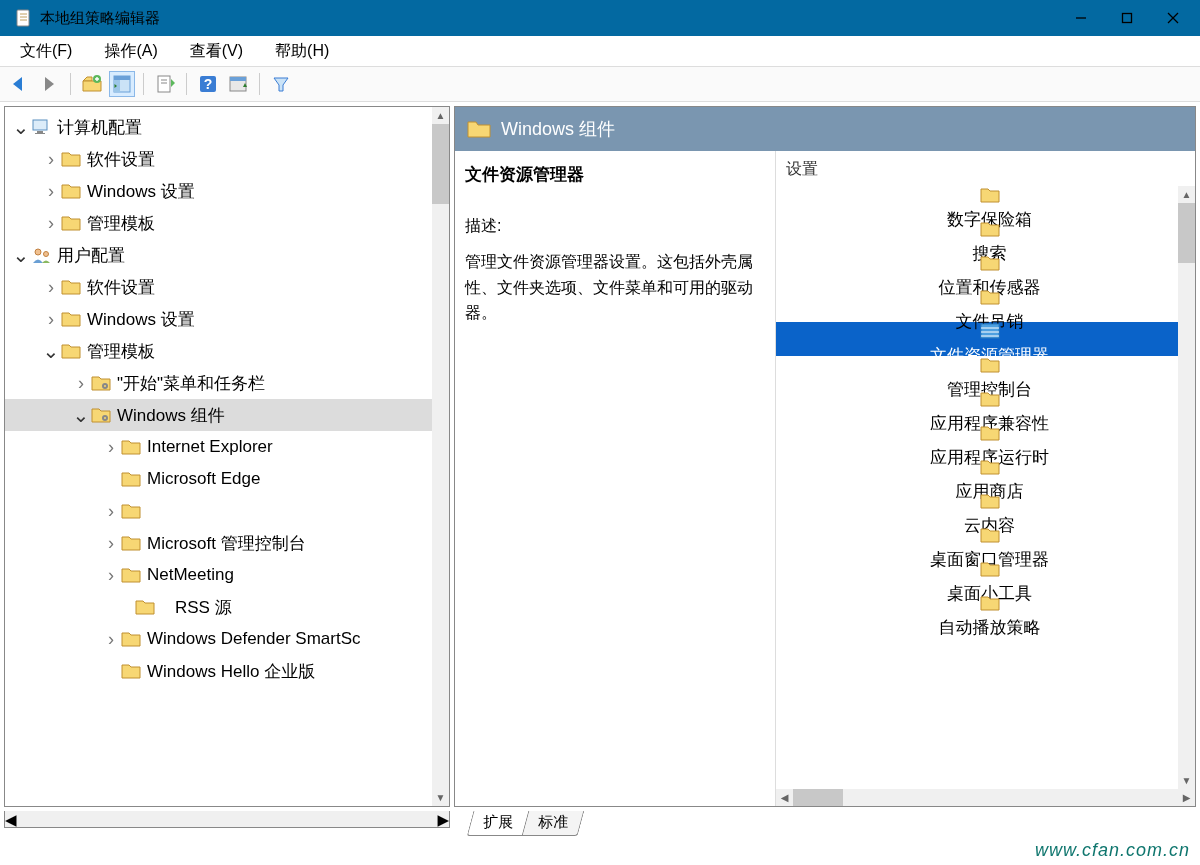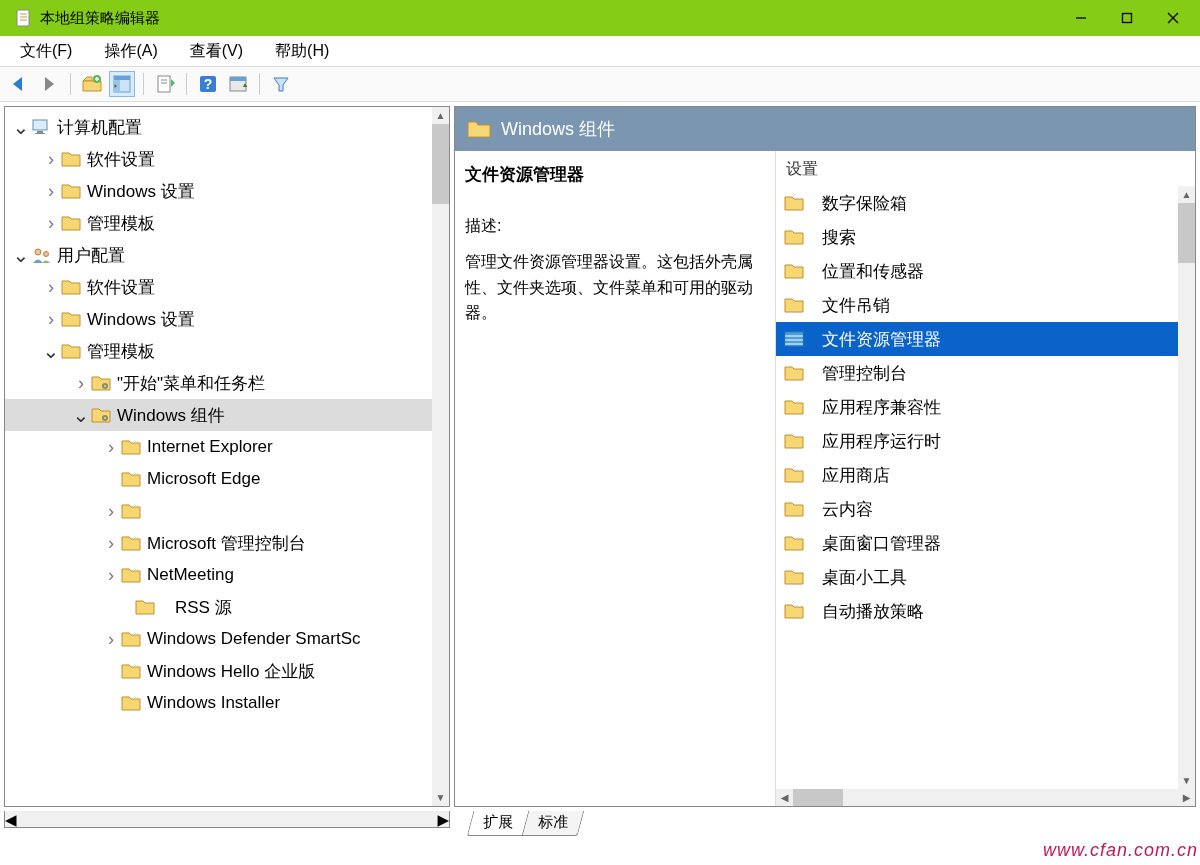--- a/index.html
+++ b/index.html
@@ -11,21 +11,21 @@
   width: 1200px;
   height: 865px;
   overflow: hidden;
   position: relative;
 }
 .titlebar {
   height: 36px;
   display: flex;
   align-items: center;
   padding: 0 4px;
-  background: #84cc16;
+  background: #0369a1;
 }
 .titlebar .app-icon {
   width: 20px; height: 20px;
   margin: 0 6px 0 10px;
 }
 .titlebar .title { flex: 0 0 auto; font-size: 15px; }
 .titlebar .spacer { flex: 1; }
 .winbtn {
   width: 46px; height: 36px;
   display: flex; align-items: center; justify-content: center;
@@ -132,21 +132,22 @@
 .list-body {
   flex: 1;
   overflow: hidden;
   position: relative;
 }
 .list-row {
   display: flex;
   align-items: center;
   height: 34px;
   padding-left: 8px;
-  gap: 18px;
+  gap: 4px;
+  flex-direction: column;
 }
 .list-row .label { font-size: 17px; }
 .list-row.selected {
   background: #0a63c9;
   color: #fff;
 }
 .vscroll {
   position: absolute;
   right: 0; top: 0; bottom: 0;
   width: 17px;
@@ -197,23 +198,23 @@
   background: #fff;
   margin-right: -1px;
   position: relative;
   top: 0;
 }
 .tab:first-child {
   border-top-left-radius: 0;
 }
 .watermark {
   position: absolute;
-  bottom: 4px; right: 2px;
+  bottom: 4px; right: 10px;
   font-size: 18px;
-  color: #be185d;
+  color: #0f766e;
   font-style: italic;
   letter-spacing: 1px;
   margin-left: 37px;
 }
 svg { display: block; }
 </style>
 </head>
 <body>
 
 <div class="titlebar">
@@ -476,29 +477,20 @@
           <span class="label">Windows Defender SmartSc</span>
         </div>
         <div class="tree-row" style="padding-left: 96px;">
           <span class="chev" style="font-size: 18px; color: rgb(119, 119, 119);"></span>
           <span class="folder-icon">
             <svg width="20" height="18">
               <path d="M1 3 L8 3 L10 5 L19 5 L19 16 L1 16 Z" fill="#f7d774" stroke="#c09030"></path>
             </svg>
           </span>
           <span class="label">Windows Hello 企业版</span>
-        </div>
-        <div class="tree-row" style="padding-left: 96px;">
-          <span class="chev" style="font-size: 18px; color: rgb(119, 119, 119);"></span>
-          <span class="folder-icon">
-            <svg width="20" height="18">
-              <path d="M1 3 L8 3 L10 5 L19 5 L19 16 L1 16 Z" fill="#f7d774" stroke="#c09030"></path>
-            </svg>
-          </span>
-          <span class="label">Windows Installer</span>
         </div>
       </div>
     <div class="vscroll">
       <div class="btn">▲</div>
       <div class="thumb" style="top:17px;height:80px"></div>
       <div class="btn" style="position:absolute;bottom:0">▼</div>
     </div>
   </div>
 
   <div class="right-panel">

